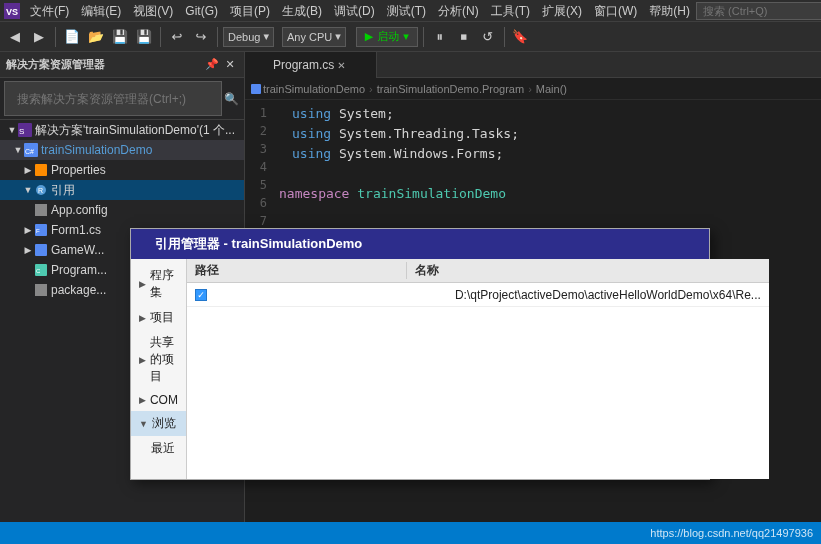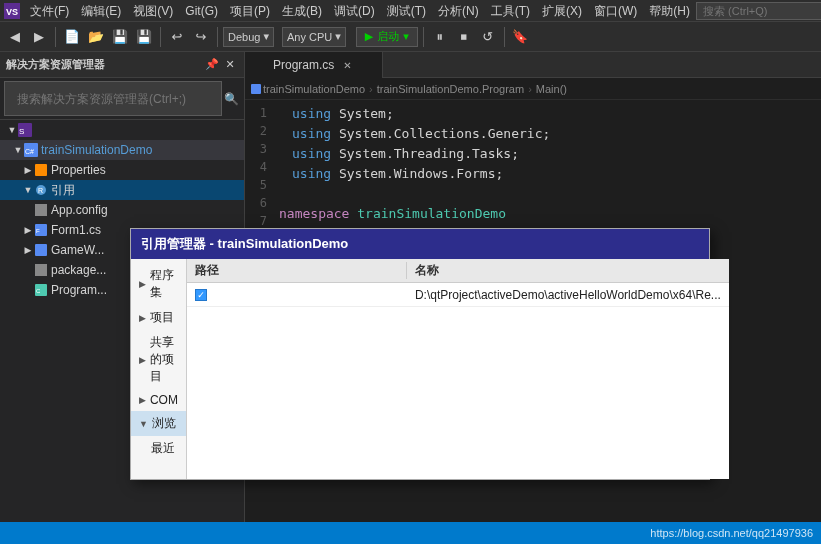--- a/index.html
+++ b/index.html
@@ -225,21 +225,20 @@
     .editor-tabs {
       background: #2d2d2d;
       display: flex;
       border-bottom: 1px solid #3f3f3f;
       height: 26px;
     }
     .editor-tab {
       padding: 0 28px;
       display: flex;
       align-items: center;
-      gap: 6px;
       font-size: 12px;
       color: #969696;
       cursor: pointer;
       border-right: 1px solid #3f3f3f;
       height: 26px;
     }
     .editor-tab.active {
       background: #1e1e1e;
       color: #cccccc;
     }
@@ -311,21 +310,21 @@
       background: #f0f0f0;
       border: 1px solid #aaaaaa;
       box-shadow: 4px 4px 12px rgba(0,0,0,0.5);
       z-index: 100;
       display: flex;
       flex-direction: column;
     }
     .ref-manager-title {
       background: #2d2d8c;
       color: white;
-      padding: 6px 10px;
+      padding: 6px 24px;
       font-size: 13px;
       font-weight: bold;
     }
     .ref-manager-body {
       display: flex;
       height: 220px;
     }
     .ref-manager-left {
       width: 160px;
       background: #f5f5f5;
@@ -376,21 +375,21 @@
     }
     .ref-table-cell {
       padding: 0 8px;
       font-size: 12px;
       color: #222;
       overflow: hidden;
       text-overflow: ellipsis;
       white-space: nowrap;
     }
     .ref-table-cell:first-child { width: 220px; display: flex; align-items: center; gap: 4px; }
-    .ref-table-cell:last-child { flex: 1; }
+    .ref-table-cell:last-child { flex: 1; margin-left: 40px; }
     .checkbox {
       width: 12px;
       height: 12px;
       background: #3399ff;
       border: 1px solid #2277cc;
       display: inline-flex;
       align-items: center;
       justify-content: center;
       font-size: 9px;
       color: white;
@@ -496,20 +495,21 @@
 
       <div class="tree-item">
         <span class="tree-indent" style="width:4px"></span>
         <span class="tree-arrow">▼</span>
         <span class="tree-icon">
           <svg width="14" height="14">
               <rect width="14" height="14" fill="#5c2d91" rx="1"></rect>
               <text x="1" y="11" font-size="8" fill="white">S</text>
             </svg>
         </span>
+        <span class="tree-label">解决方案'trainSimulationDemo'(1 个...</span>
       </div>
 
       <div class="tree-item active-folder">
         <span class="tree-indent" style="width:10px"></span>
         <span class="tree-arrow">▼</span>
         <span class="tree-icon">
           <svg width="14" height="14">
               <rect width="14" height="14" fill="#568af2" rx="1"></rect>
               <text x="1" y="11" font-size="7" fill="white">C#</text>
             </svg>
@@ -572,36 +572,36 @@
             </svg>
         </span>
         <span class="tree-label">GameW...</span>
       </div>
 
       <div class="tree-item">
         <span class="tree-indent" style="width:20px"></span>
         <span class="tree-arrow" style="width:12px"></span>
         <span class="tree-icon">
           <svg width="12" height="12">
-              <rect width="12" height="12" fill="#888"></rect>
-            </svg>
-        </span>
-        <span class="tree-label">package...</span>
+              <rect width="12" height="12" fill="#4ec9b0" rx="1"></rect>
+              <text x="1" y="9" font-size="6" fill="white">C</text>
+            </svg>
+        </span>
+        <span class="tree-label">Program...</span>
       </div>
 
       <div class="tree-item">
         <span class="tree-indent" style="width:20px"></span>
         <span class="tree-arrow" style="width:12px"></span>
         <span class="tree-icon">
           <svg width="12" height="12">
-              <rect width="12" height="12" fill="#4ec9b0" rx="1"></rect>
-              <text x="1" y="9" font-size="6" fill="white">C</text>
-            </svg>
-        </span>
-        <span class="tree-label">Program...</span>
+              <rect width="12" height="12" fill="#888"></rect>
+            </svg>
+        </span>
+        <span class="tree-label">package...</span>
       </div>
     </div>
   </div>
 
   <div class="editor-area">
     <div class="editor-tabs">
       <div class="editor-tab active">
         <span>Program.cs</span>
         <span class="close-btn">✕</span>
       </div>
@@ -627,21 +627,20 @@
         <div>1</div>
         <div>2</div>
         <div>3</div>
         <div>4</div>
         <div>5</div>
         <div>6</div>
         <div>7</div>
       </div>
       <div class="code-content">
         <div class="code-line"><span class="kw">using</span> <span>System;</span></div>
-        <div class="code-line"><span class="kw">using</span> <span>System.Collections.Generic;</span></div>
         <div class="code-line"><span class="kw">using</span> <span>System.Threading.Tasks;</span></div>
         <div class="code-line"><span class="kw">using</span> <span>System.Windows.Forms;</span></div>
         <div class="code-line">&nbsp;</div>
         <div class="code-line"><span class="kw2">namespace</span> <span class="ns">trainSimulationDemo</span></div>
       </div>
     </div>
   </div>
 </div>
 
 <div class="ref-manager-overlay">

